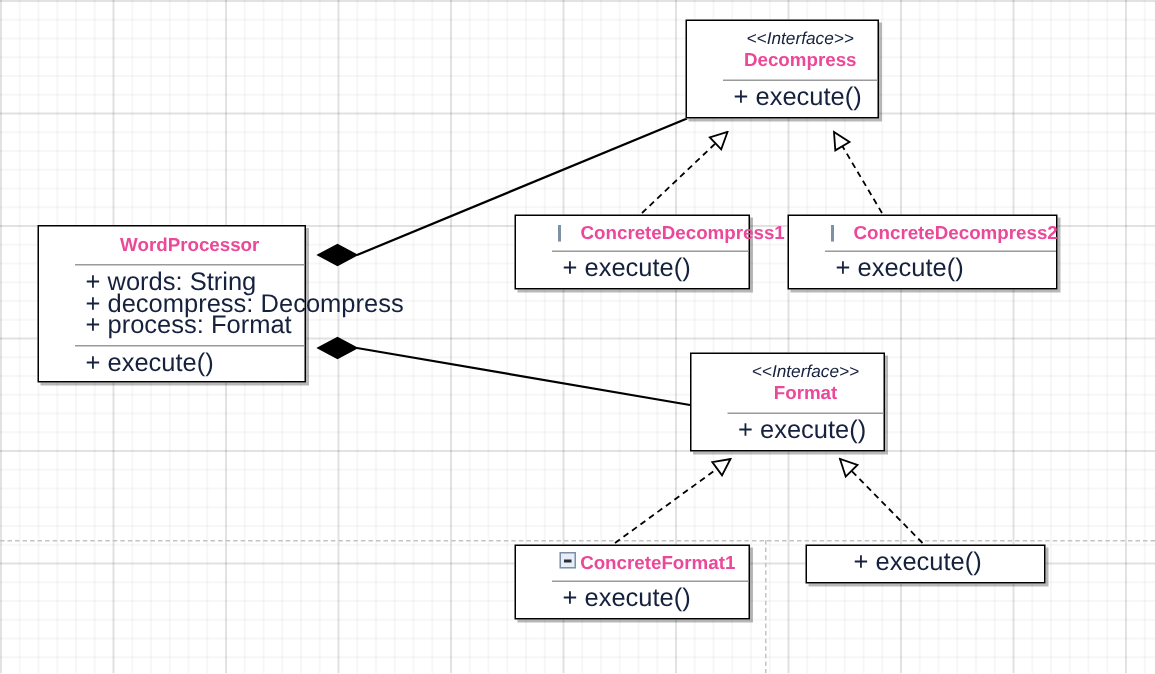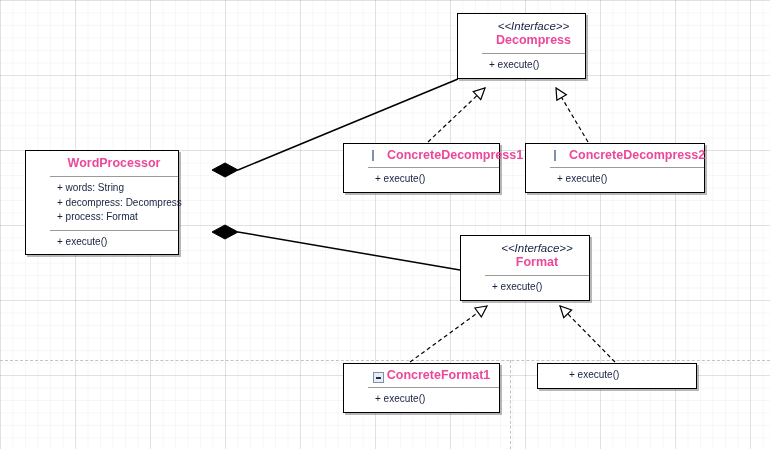--- a/index.html
+++ b/index.html
@@ -86,21 +86,21 @@
     display: block;
   }
   .type-name {
     font-weight: bold;
     font-size: 12.5px;
     line-height: 15px;
     color: #ec4899;
     display: block;
   }
   .member {
-    font-size: 10px;
+    font-size: 17px;
     line-height: 14.5px;
     white-space: nowrap;
     color: #16213e;
   }
 
   
   .collapse-icon {
     display: inline-block;
     width: 11px;
     height: 11px;
@@ -125,21 +125,21 @@
     display: flex;
     align-items: center;
     justify-content: flex-start;
     gap: 13px;
     padding: 4px 6px 4px 4px;
   }
   .hdr-inline .type-name { font-size: 12.5px; }
 
   .hdr-iconleft-center {
     display: flex;
-    align-items: flex-end;
+    align-items: flex-start;
     padding: 4px 6px 4px 5px;
   }
   .hdr-iconleft-center .type-name {
     flex: 1;
     text-align: center;
   }
 </style>
 </head>
 <body>
 
@@ -177,21 +177,21 @@
   <div class="uml-box" style="left:457px; top:13px; width:129px;">
     <div class="compartment title-comp">
       <span class="stereotype">&lt;&lt;Interface&gt;&gt;</span>
       <span class="type-name">Decompress</span>
     </div>
     <div class="compartment">
       <div class="member">+ execute()</div>
     </div>
   </div>
 
-  <div class="uml-box" style="left:25px; top:150px; width:154px;">
+  <div class="uml-box" style="left:25px; top:150px; width:179px;">
     <div class="compartment title-comp">
       <span class="type-name">WordProcessor</span>
     </div>
     <div class="compartment">
       <div class="member">+ words: String</div>
       <div class="member">+ decompress: Decompress</div>
       <div class="member">+ process: Format</div>
     </div>
     <div class="compartment">
       <div class="member">+ execute()</div>

